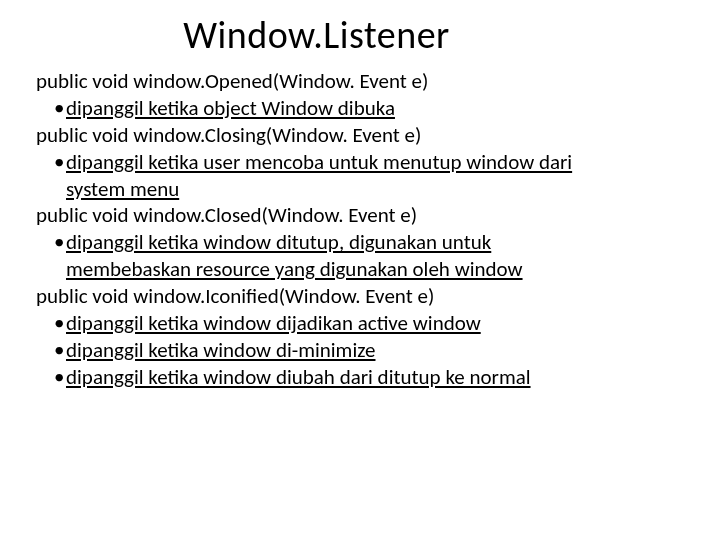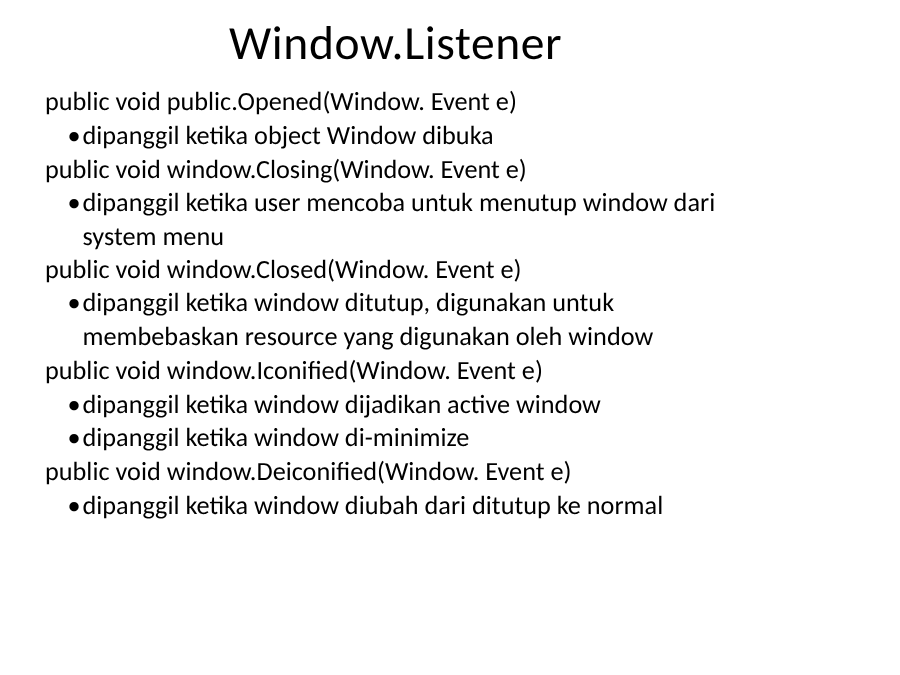--- a/index.html
+++ b/index.html
@@ -39,30 +39,31 @@
   .bullet-dot {
     width: 24px;
     flex: 0 0 24px;
     text-align: left;
     padding-left: 18px;
     box-sizing: border-box;
   }
   .bullet-text {
     flex: 1;
     padding-left: 6px;
+    text-decoration: underline;
   }
 </style>
 </head>
 <body>
 
 <div class="slide">
   <h1 class="title">Window.Listener</h1>
   <div class="content">
 
-    <p class="sig">public void public.Opened(Window. Event e)</p>
+    <p class="sig">public void window.Opened(Window. Event e)</p>
     <div class="bullet-row">
       <span class="bullet-dot">•</span>
       <span class="bullet-text">dipanggil ketika object Window dibuka</span>
     </div>
 
     <p class="sig">public void window.Closing(Window. Event e)</p>
     <div class="bullet-row">
       <span class="bullet-dot">•</span>
       <span class="bullet-text">dipanggil ketika user mencoba untuk menutup window dari system menu</span>
     </div>
@@ -77,20 +78,19 @@
     <div class="bullet-row">
       <span class="bullet-dot">•</span>
       <span class="bullet-text">dipanggil ketika window dijadikan active window</span>
     </div>
 
     <div class="bullet-row">
       <span class="bullet-dot">•</span>
       <span class="bullet-text">dipanggil ketika window di-minimize</span>
     </div>
 
-    <p class="sig">public void window.Deiconified(Window. Event e)</p>
     <div class="bullet-row">
       <span class="bullet-dot">•</span>
       <span class="bullet-text">dipanggil ketika window diubah dari ditutup ke normal</span>
     </div>
 
   </div>
 </div>
 
 </body></html>

